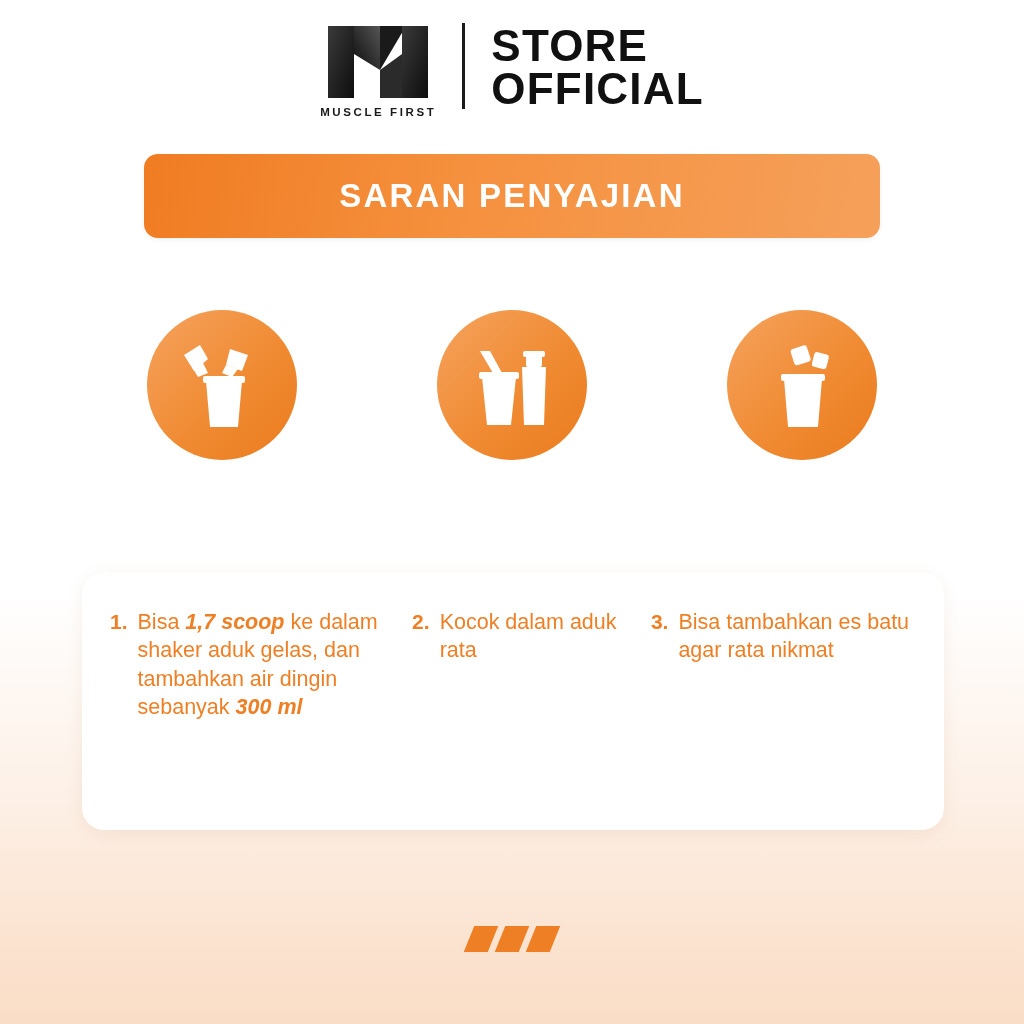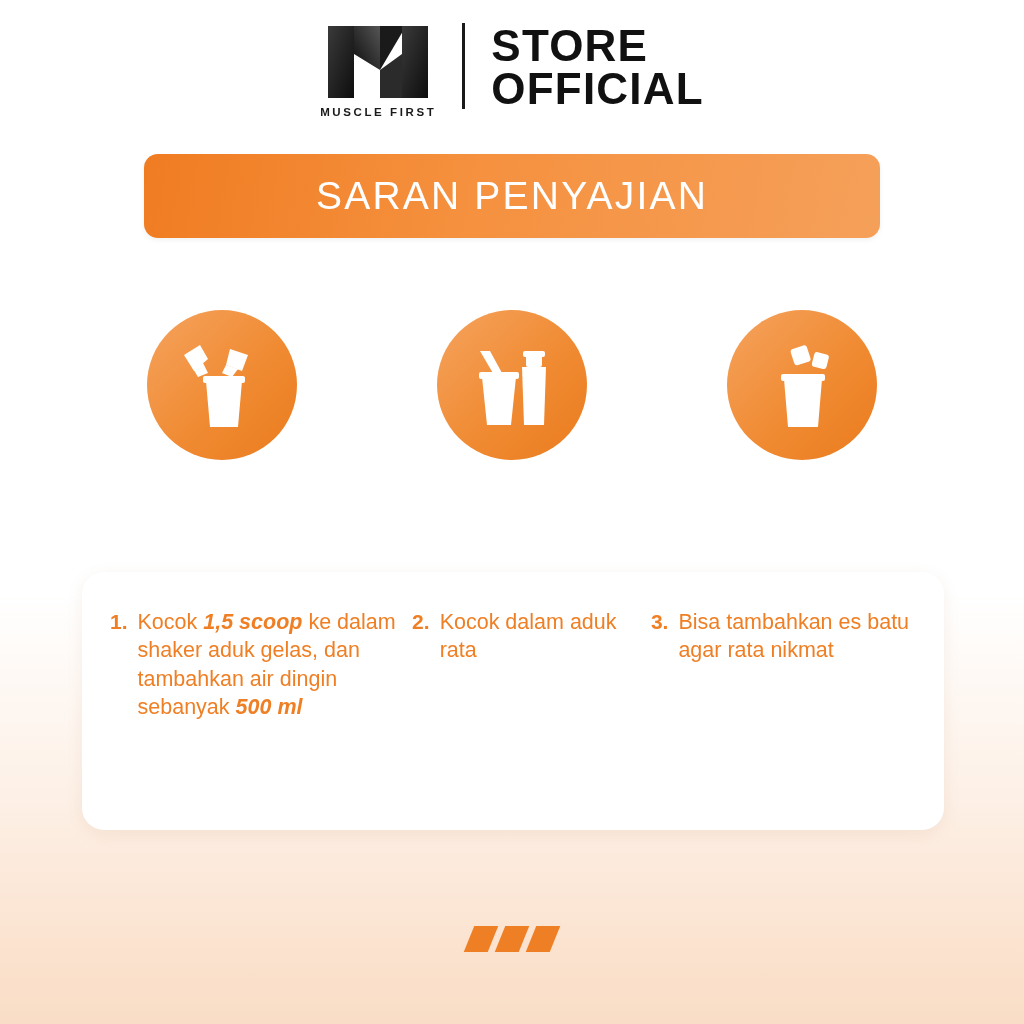--- a/index.html
+++ b/index.html
@@ -70,22 +70,22 @@
     height: 84px;
     border-radius: 14px;
     background: linear-gradient(100deg, #f07c22 0%, #f5913f 45%, #f5a05a 100%);
     display: flex;
     align-items: center;
     justify-content: center;
     box-shadow: 0 2px 5px rgba(0,0,0,0.06);
   }
   .title-banner h1 {
     color: #ffffff;
-    font-size: 39px;
-    font-weight: normal;
+    font-size: 33px;
+    font-weight: bold;
     letter-spacing: 2.2px;
   }
 
   
   .icons-row {
     display: flex;
     justify-content: center;
     gap: 140px;
     margin-top: 72px;
   }
@@ -230,21 +230,21 @@
     </svg>
   </div>
 
 </div>
 
 <div class="steps-card">
 
   <div class="step step-1">
     <div class="step-num">1.</div>
     <div class="step-text">
-      <span>Kocok </span><b>1,5 scoop</b><span> ke dalam shaker aduk gelas, dan tambahkan air dingin sebanyak </span><b>500 ml</b>
+      <span>Bisa </span><b>1,7 scoop</b><span> ke dalam shaker aduk gelas, dan tambahkan air dingin sebanyak </span><b>300 ml</b>
     </div>
   </div>
 
   <div class="step step-2">
     <div class="step-num">2.</div>
     <div class="step-text">Kocok dalam aduk rata</div>
   </div>
 
   <div class="step step-3">
     <div class="step-num">3.</div>

